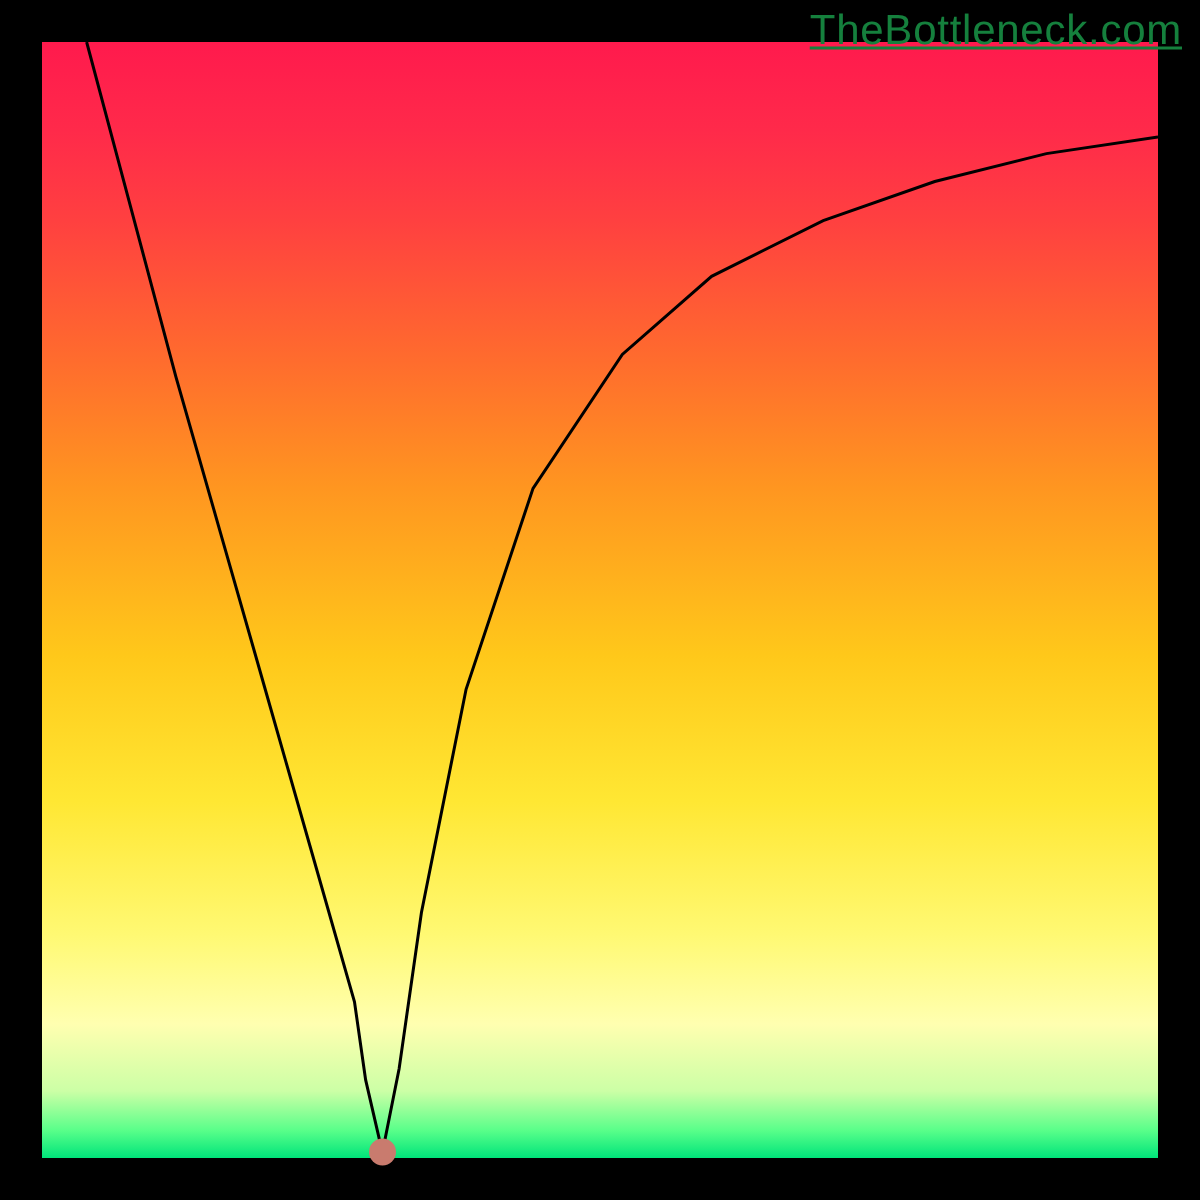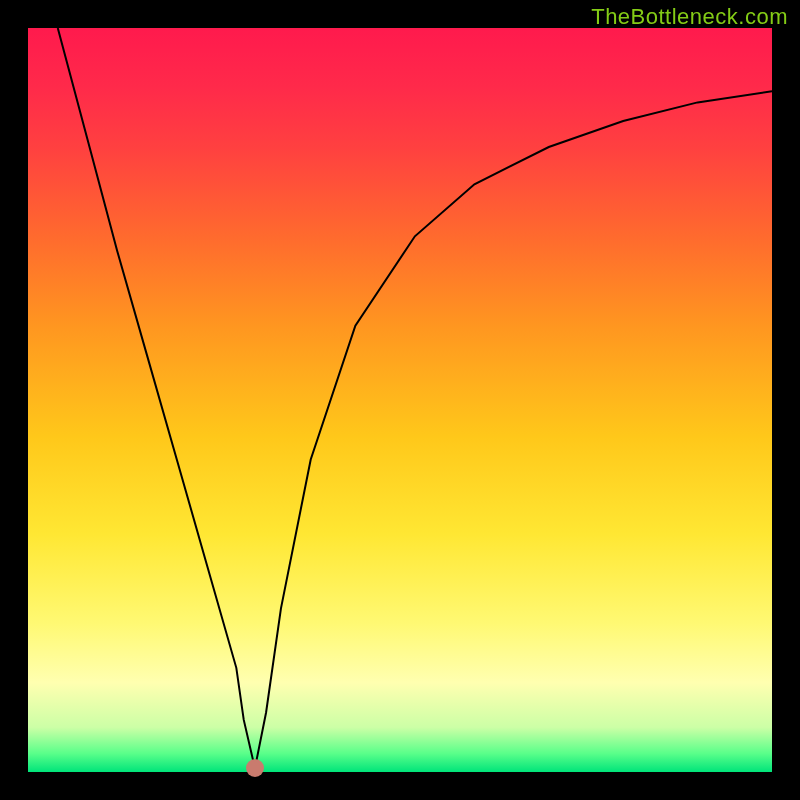--- a/index.html
+++ b/index.html
@@ -7,25 +7,26 @@
   .frame {
     position: relative;
     width: 800px;
     height: 800px;
     background: #000;
   }
   .watermark {
     position: absolute;
     top: 4px;
     right: 12px;
-    color: #84cc16;
+    color: #15803d;
     font-family: Arial, Helvetica, sans-serif;
-    font-size: 22px;
+    font-size: 28px;
     letter-spacing: 0.5px;
     z-index: 10;
+    text-decoration: underline;
   }
   .plot {
     position: absolute;
     left: 28px;
     top: 28px;
     width: 744px;
     height: 744px;
     background: linear-gradient(to bottom,
       #ff1a4d 0%,
       #ff2a4a 8%,

